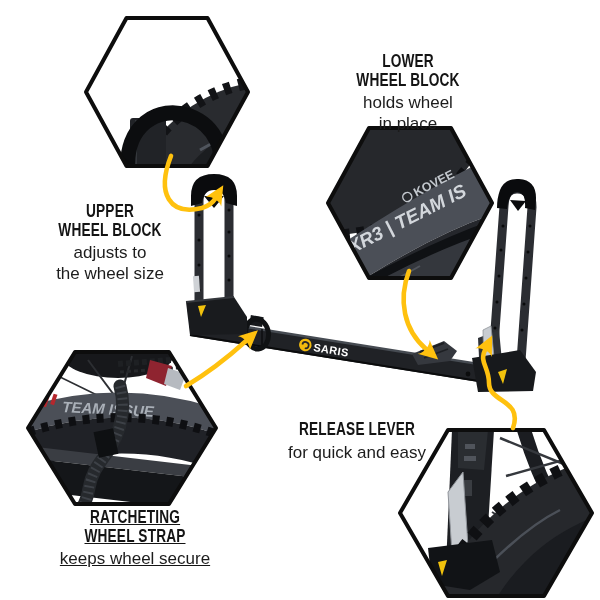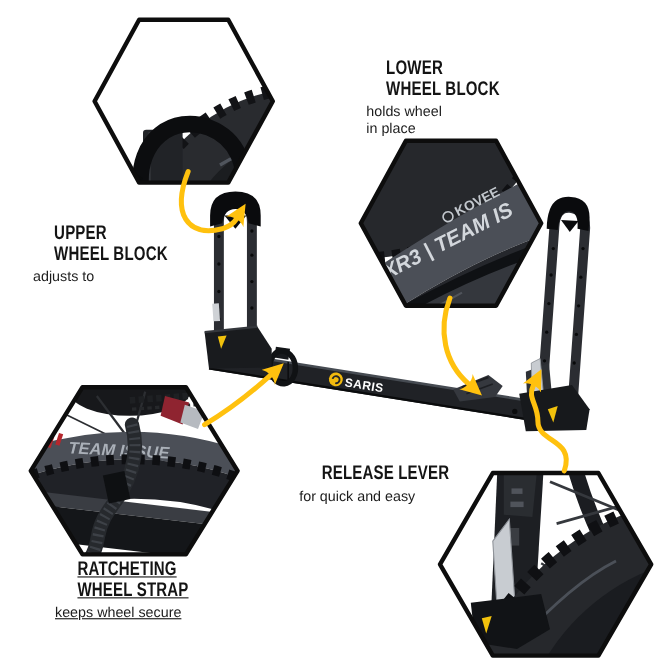--- a/index.html
+++ b/index.html
@@ -1,22 +1,22 @@
 <!DOCTYPE html>
 <html><head>
 <meta charset="utf-8">
 <style>
   html,body{margin:0;padding:0;background:#ffffff;}
   .stage{position:relative;width:600px;height:600px;background:#fff;overflow:hidden;
          font-family:"Liberation Sans",sans-serif;color:#161616;}
   .diagram-svg{position:absolute;left:0;top:0;}
-  .callout{position:absolute;text-align:left;color:#141414;}
+  .callout{position:absolute;text-align:center;color:#141414;}
   .c-title{font-weight:bold;font-size:18px;line-height:1.04;letter-spacing:.2px;
            transform:scaleX(.76);transform-origin:50% 0;}
-  .c-desc{font-size:13px;line-height:1.2;margin-top:4px;color:#1c1c1c;}
+  .c-desc{font-size:17px;line-height:1.2;margin-top:4px;color:#1c1c1c;}
   .t-line,.d-line{display:block;white-space:nowrap;}
 </style>
 </head>
 <body>
 
 <div class="stage">
 
 <svg class="diagram-svg" width="600" height="600" viewBox="0 0 600 600">
   <defs>
     <marker id="ah" markerWidth="5.4" markerHeight="5" refX="0.7" refY="2" orient="auto" markerUnits="strokeWidth">
@@ -205,20 +205,21 @@
   </g>
 </svg>
 
 <div class="callout" style="left:30px;top:172px;width:160px;margin-top:30px;">
   <div class="c-title">
     <span class="t-line">UPPER</span>
     <span class="t-line">WHEEL BLOCK</span>
   </div>
   <div class="c-desc">
     <span class="d-line">adjusts to</span>
+    <span class="d-line">the wheel size</span>
   </div>
 </div>
 
 <div class="callout" style="left:333px;top:52px;width:150px;">
   <div class="c-title">
     <span class="t-line">LOWER</span>
     <span class="t-line">WHEEL BLOCK</span>
   </div>
   <div class="c-desc">
     <span class="d-line">holds wheel</span>

